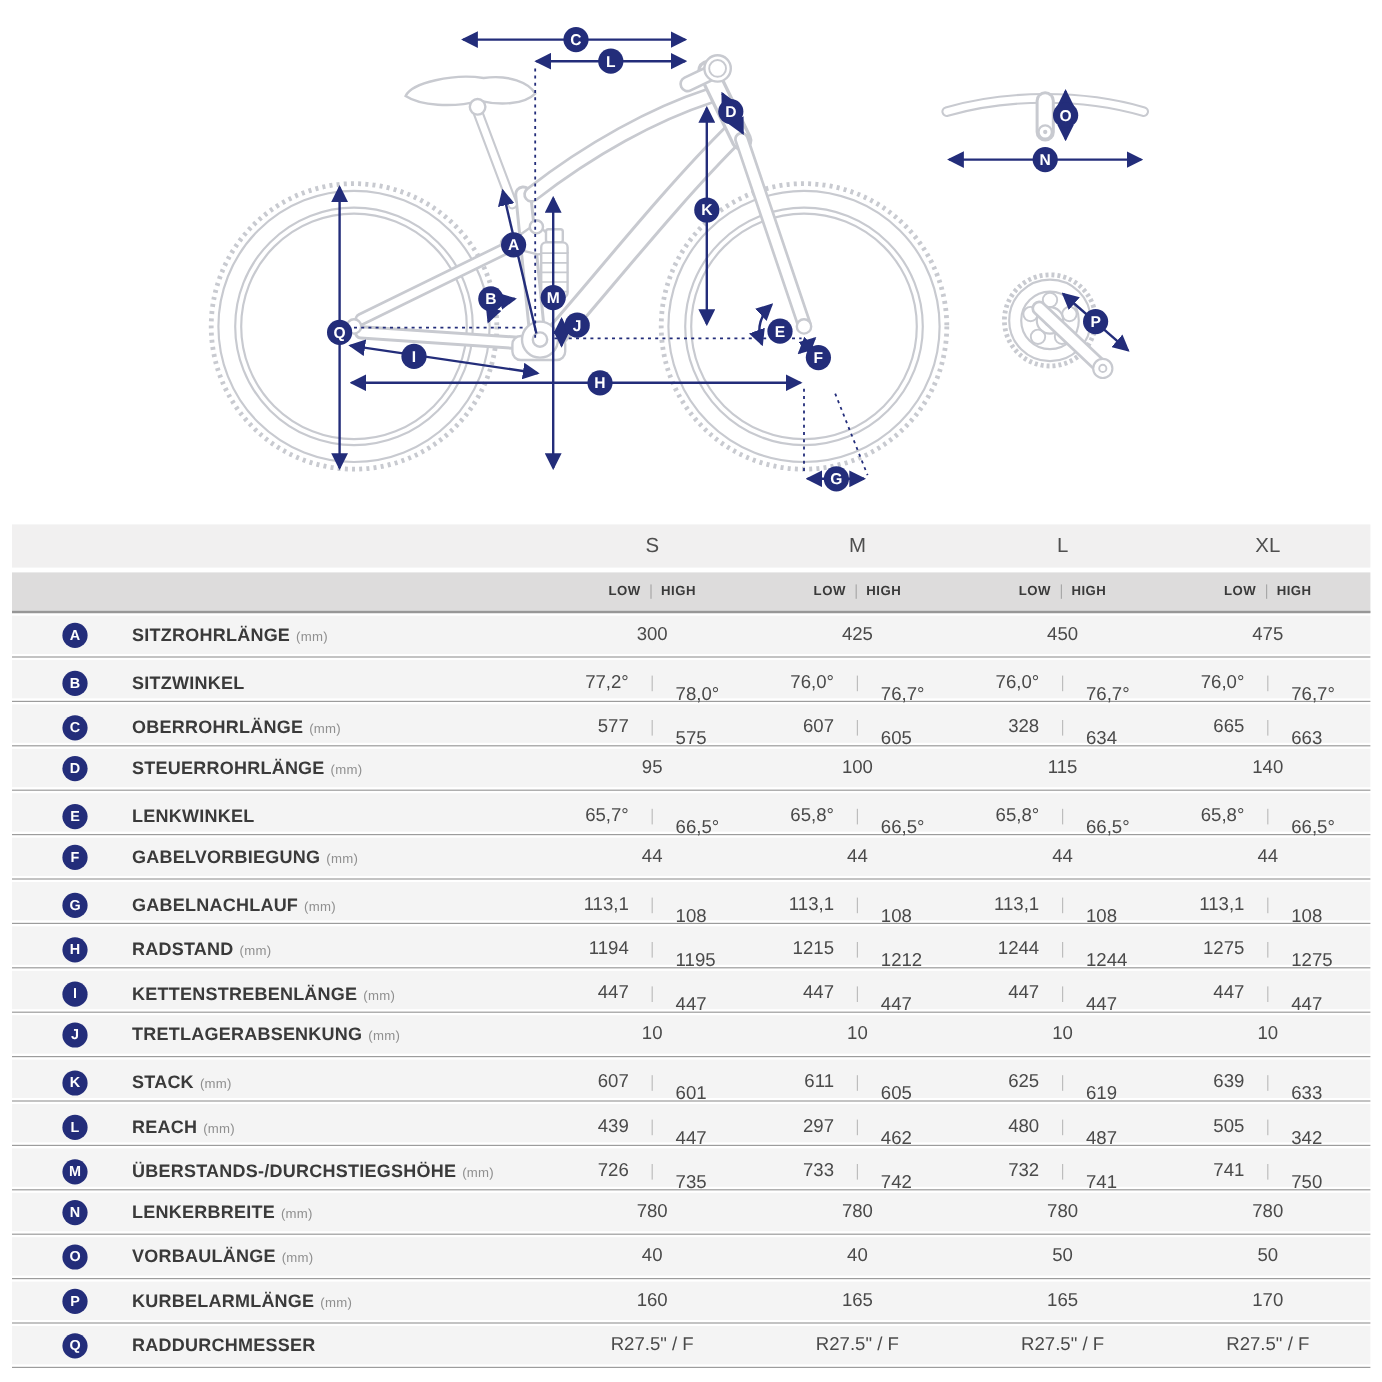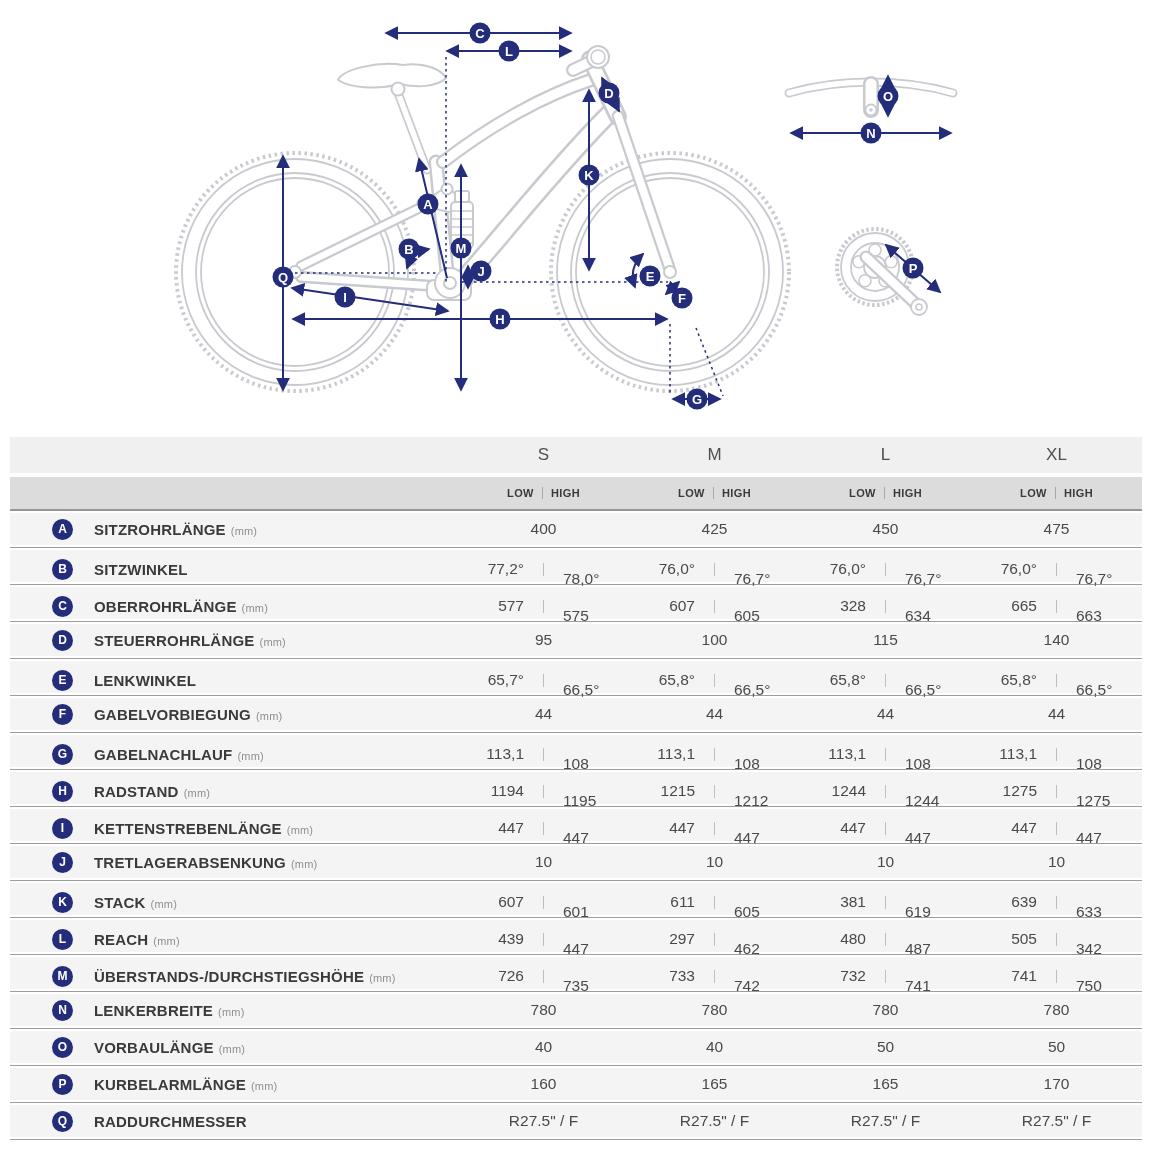--- a/index.html
+++ b/index.html
@@ -12,21 +12,21 @@
   .hdr-sizes { height:36px; background:#f1f0f0; margin-bottom:4px; }
   .size-name { text-align:center; font-size:17px; color:#4f4f4f; }
   .hdr-lowhigh { height:32px; background:#dddcdc; border-bottom:2px solid #969696; }
   .lh-cell { display:flex; justify-content:center; align-items:flex-start; font-size:11px; font-weight:bold; color:#3a3a3a; letter-spacing:.4px; }
   .lh-div { width:1px; height:12px; background:#a8a8a8; margin:0 8px; }
   #rows { margin-top:2px; }
   .g-row { height:32px; background:#f4f4f4; }
   .rdiv { height:1px; background:#9c9c9c; margin:2px 0; }
   .rlabel { display:flex; align-items:center; padding-left:42px; }
   .badge { width:21px; height:21px; border-radius:50%; background:#232d7a; color:#fff; font-size:12px; font-weight:bold; display:flex; align-items:center; justify-content:center; flex:0 0 auto; }
-  .lbl { margin-left:21px; font-weight:bold; font-size:15px; color:#3a3a3a; letter-spacing:.2px; white-space:nowrap; }
+  .lbl { margin-left:37px; font-weight:bold; font-size:15px; color:#3a3a3a; letter-spacing:.2px; white-space:nowrap; }
   .unit { font-size:11px; color:#8f8f8f; font-weight:normal; margin-left:5px; }
   .cell { text-align:center; font-size:15.5px; color:#4a4a4a; }
   .cell.dual { display:flex; justify-content:center; align-items:center;gap:11px; }
   .lo { width:calc(50% - 9px); text-align:right; }
   .hi { width:calc(50% - 9px); text-align:left;margin-top:20px; }
   .vdiv { width:1px; height:13px; background:#bdbdbd; margin:0 8px; flex:0 0 auto; }
 </style>
 </head>
 <body>
 
@@ -251,21 +251,21 @@
         <span class="lh-div"></span>
         <span>HIGH</span>
       </div>
   </div>
   <div id="rows">
       <div class="grid g-row">
         <div class="rlabel">
           <span class="badge">A</span>
           <span class="lbl">SITZROHRLÄNGE<span class="unit">(mm)</span></span>
         </div>
-        <div class="cell">400</div>
+        <div class="cell">300</div>
         <div class="cell">425</div>
         <div class="cell">450</div>
         <div class="cell">475</div>
       </div>
       <div class="rdiv"></div>
       <div class="grid g-row">
         <div class="rlabel">
           <span class="badge">B</span>
           <span class="lbl">SITZWINKEL</span>
         </div>
@@ -468,21 +468,21 @@
           <span class="lo">607</span>
           <span class="vdiv"></span>
           <span class="hi">601</span>
         </div>
         <div class="cell dual">
           <span class="lo">611</span>
           <span class="vdiv"></span>
           <span class="hi">605</span>
         </div>
         <div class="cell dual">
-          <span class="lo">381</span>
+          <span class="lo">625</span>
           <span class="vdiv"></span>
           <span class="hi">619</span>
         </div>
         <div class="cell dual">
           <span class="lo">639</span>
           <span class="vdiv"></span>
           <span class="hi">633</span>
         </div>
       </div>
       <div class="rdiv"></div>

